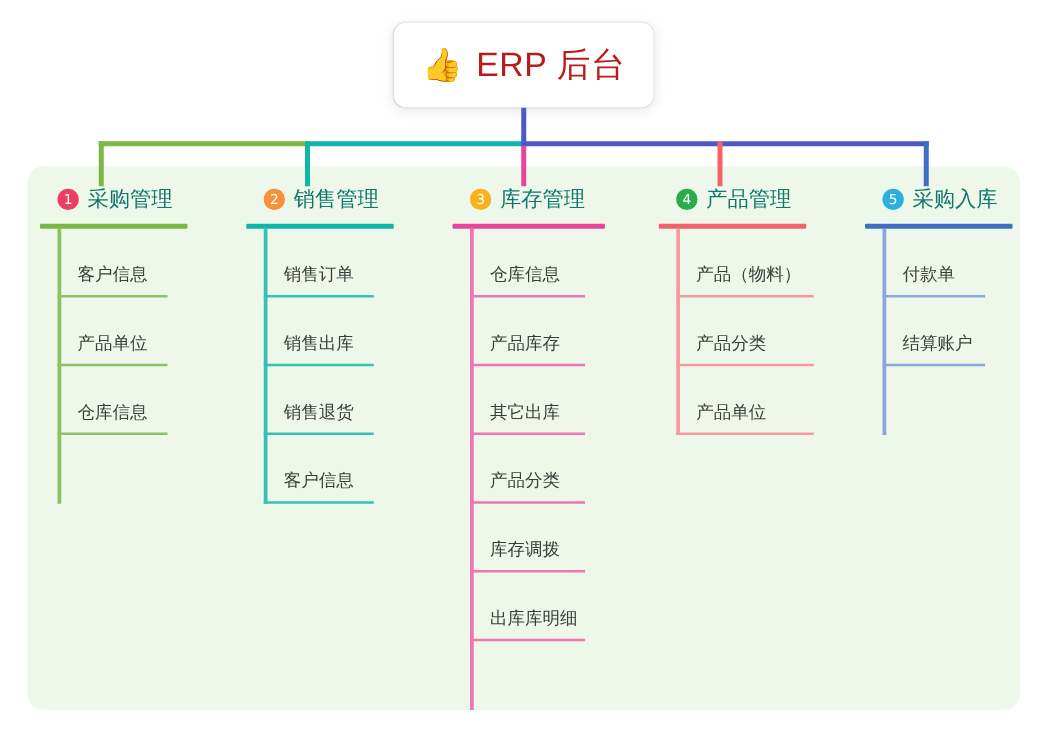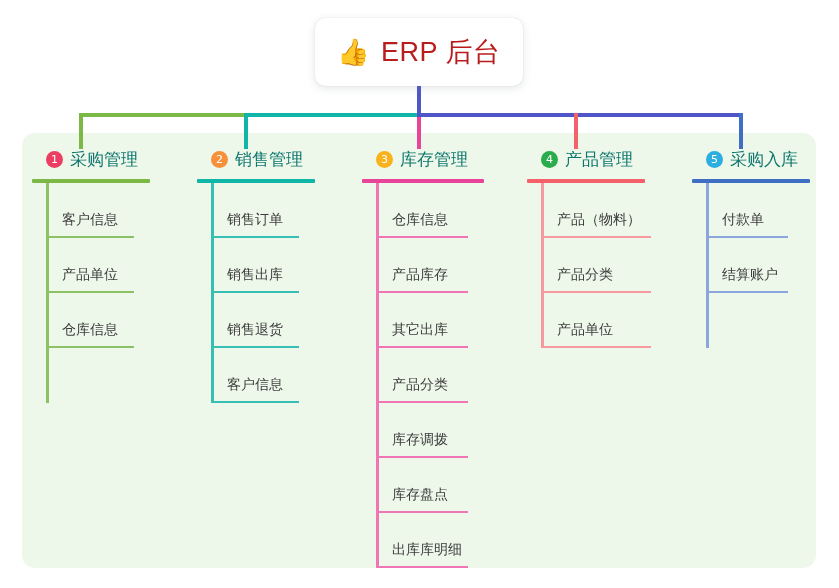--- a/index.html
+++ b/index.html
@@ -224,24 +224,20 @@
         </div>
         <div class="leaf">
           <span class="leaf-label">产品分类</span>
           <div class="leaf-rule" style="background: rgb(239, 118, 179); width: 92px;"></div>
         </div>
         <div class="leaf">
           <span class="leaf-label">库存调拨</span>
           <div class="leaf-rule" style="background: rgb(239, 118, 179); width: 92px;"></div>
         </div>
         <div class="leaf">
-          <span class="leaf-label">库存盘点</span>
-          <div class="leaf-rule" style="background: rgb(239, 118, 179); width: 92px;"></div>
-        </div>
-        <div class="leaf">
           <span class="leaf-label">出库库明细</span>
           <div class="leaf-rule" style="background: rgb(239, 118, 179); width: 92px;"></div>
         </div>
       </div>
     </div>
     <div class="column" style="left: 527px; top: 147px;">
       <div class="col-header">
         <span class="badge" style="background: rgb(42, 171, 76);">4</span>
         <span class="col-title">产品管理</span>
       </div>

